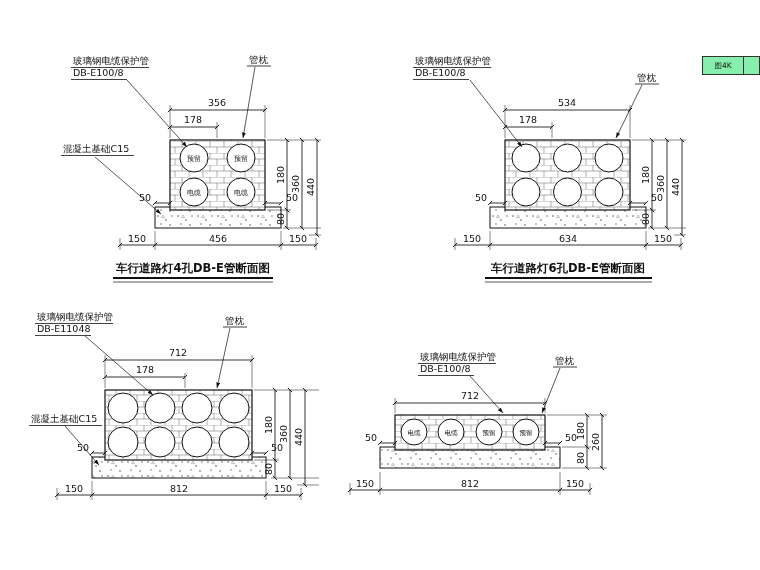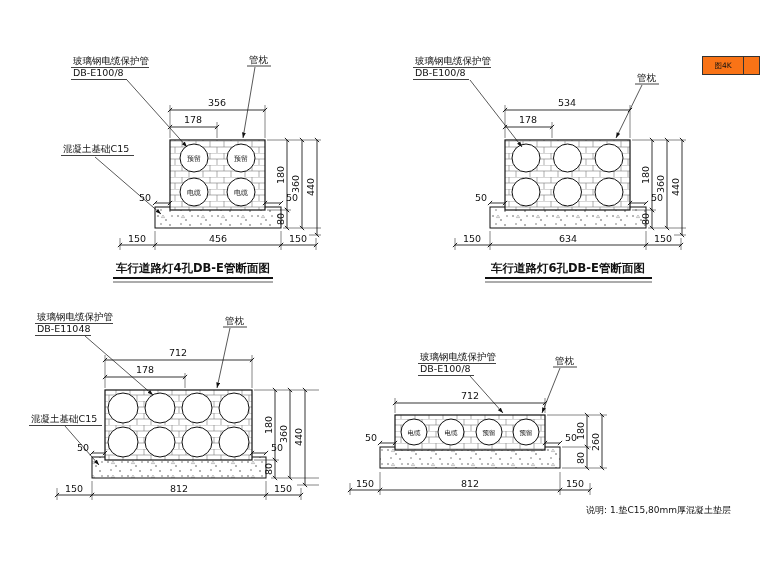--- a/index.html
+++ b/index.html
@@ -15,21 +15,21 @@
   .thin{stroke:#222;stroke-width:0.55;fill:none;}
   .med{stroke:#111;stroke-width:0.85;fill:none;}
   .tick{marker-start:url(#tick);marker-end:url(#tick);}
   .leader{stroke:#111;stroke-width:0.7;fill:none;marker-end:url(#arrow);}
   .ul{stroke:#111;stroke-width:0.8;}
   .heavy{stroke:#111;stroke-width:2.2;}
   .thinline{stroke:#111;stroke-width:0.7;}
   .brick-rect{fill:url(#brick);stroke:#111;stroke-width:1.2;}
   .conc-rect{fill:url(#concrete);stroke:#111;stroke-width:1;}
   .pipe-circle{fill:#fff;stroke:#111;stroke-width:1;}
-  .titleblock{position:absolute;left:702px;top:56px;width:56px;height:17px;border:1px solid #333;display:flex;background:#f97316;}
+  .titleblock{position:absolute;left:702px;top:56px;width:56px;height:17px;border:1px solid #333;display:flex;background:#86efac;}
   .titleblock .c1{flex:1;border-right:1px solid #333;font-size:7.5px;display:flex;align-items:center;justify-content:center;color:#111;}
   .titleblock .c2{width:15px;font-size:7.5px;display:flex;align-items:center;justify-content:center;color:#111;}
   .note{position:absolute;left:586px;top:504px;font-size:9px;color:#111;white-space:nowrap;}
 </style>
 </head>
 <body>
 
 <div class="stage">
 
   <svg width="0" height="0" style="position:absolute" aria-hidden="true">
@@ -326,15 +326,14 @@
       <line class="ul" x1="208" y1="32" x2="232" y2="32"></line>
       <line class="leader" x1="215" y1="33" x2="197" y2="78"></line>
     </g>
   </svg>
 
   <div class="titleblock">
     <div class="c1">图4K</div>
     <div class="c2"></div>
   </div>
 
-  <div class="note">说明: 1.垫C15,80mm厚混凝土垫层</div>
 
 </div>
 
 </body></html>

